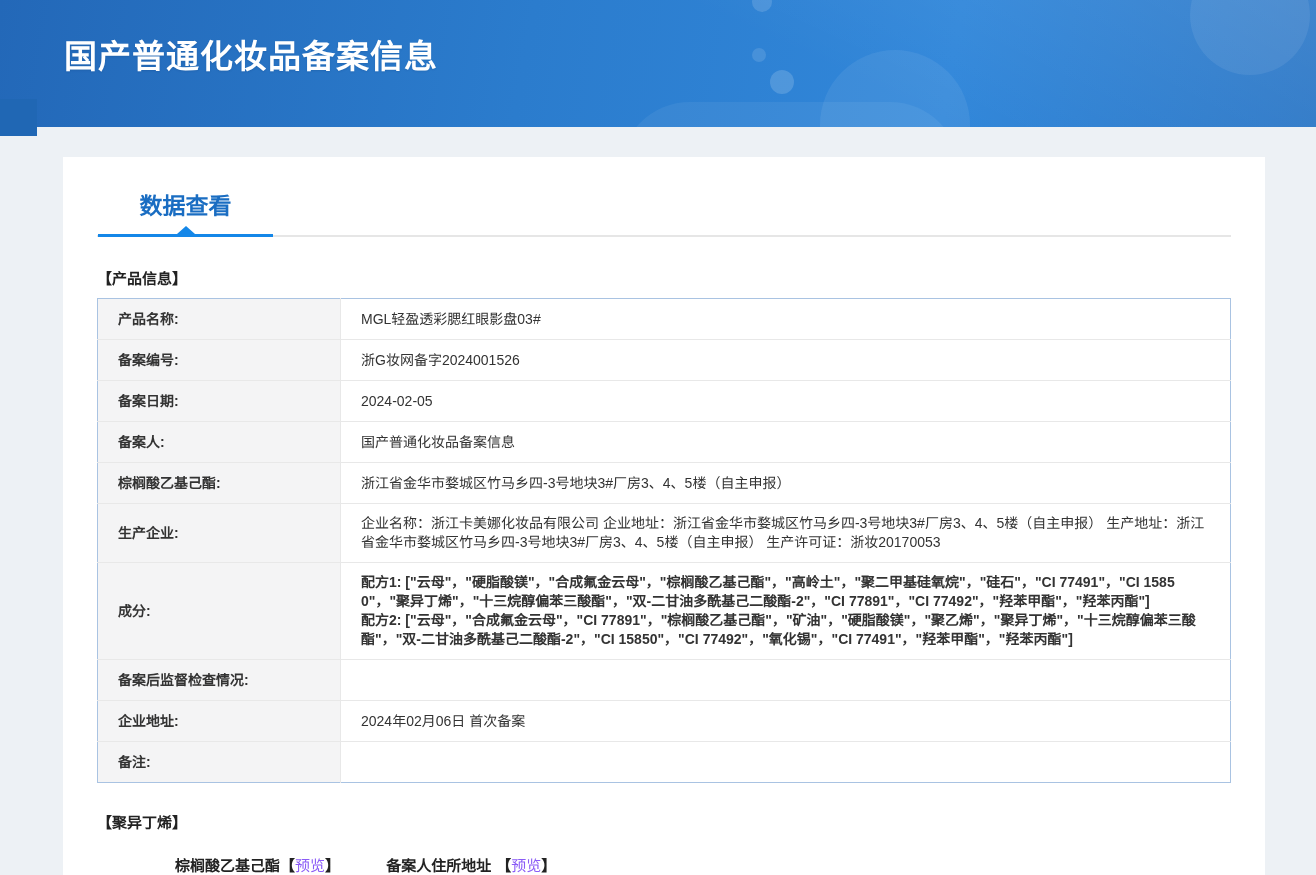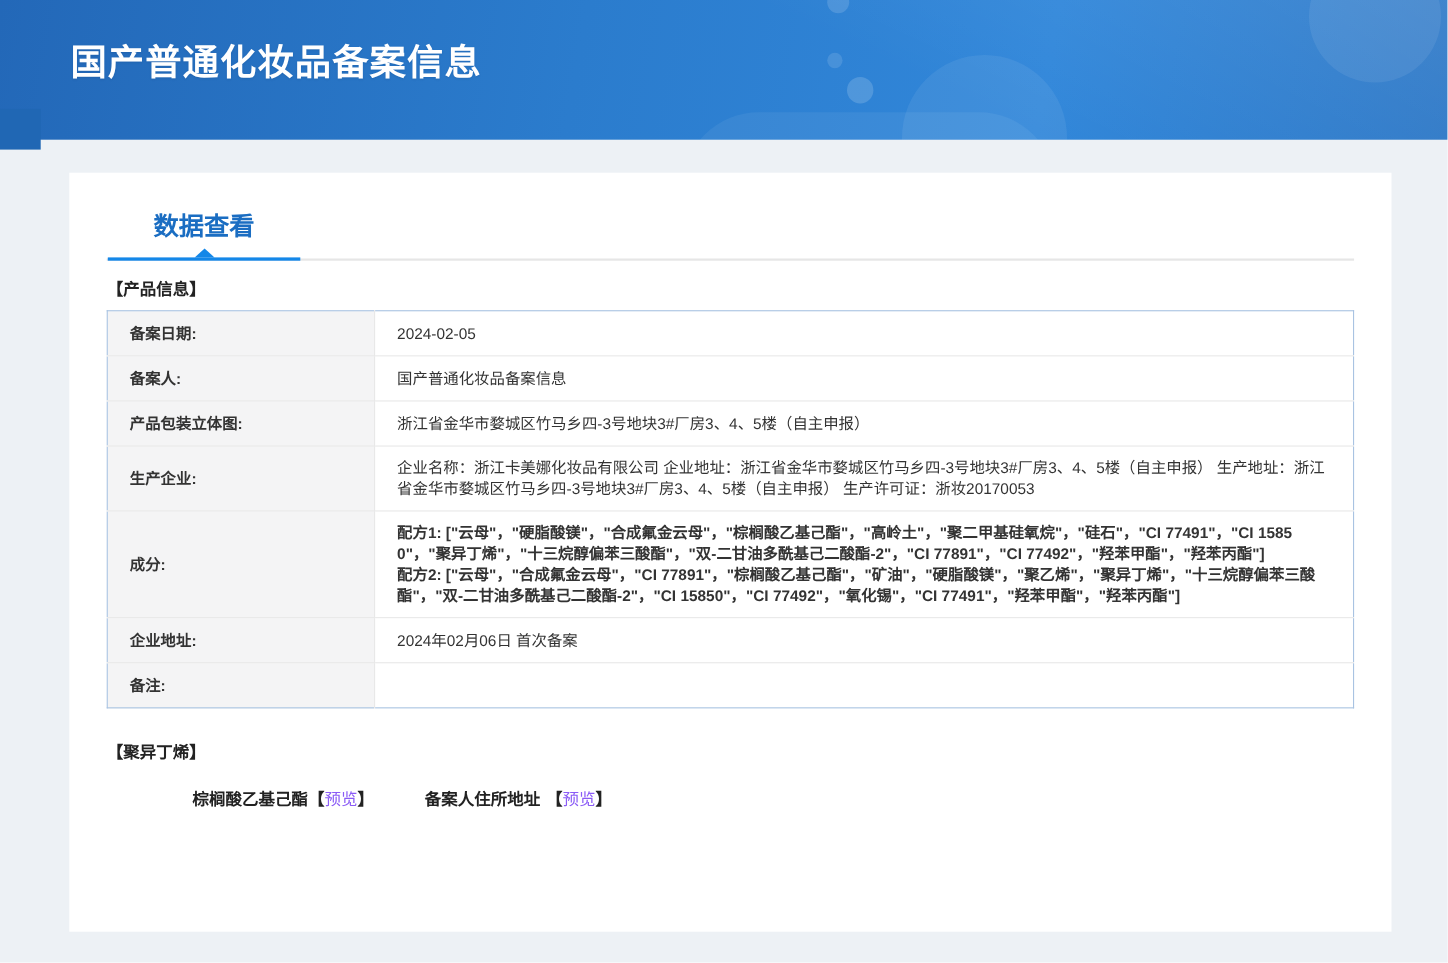--- a/index.html
+++ b/index.html
@@ -64,21 +64,21 @@
   }
   .tab .tri {   
     position:absolute; left:50%; bottom:1px; transform:translateX(-50%);
     width:0; height:0;
     border-left:9px solid transparent; border-right:9px solid transparent;
     border-bottom:8px solid #1487e8;
   }
 
   
   .section-heading { font-size:15px; font-weight:bold; color:#222; margin-top:28px; }
-  .section-heading.first { margin-top:14px; margin-bottom:10px; }
+  .section-heading.first { margin-top:30px; margin-bottom:10px; }
 
   
   table.info {
     width:100%; border-collapse:collapse;
     border:1px solid #a9c3e2;
     font-size:14px;
   }
   table.info th {
     width:243px; background:#f4f4f5; text-align:left;
     font-weight:bold; color:#333;
@@ -124,50 +124,62 @@
     <div class="tab">
       <span>数据查看</span>
       <span class="tri"></span>
     </div>
   </div>
 
   <div class="section-heading first">【产品信息】</div>
 
   <table class="info">
     <tbody id="info-tbody">
-
+    <tr>
+      <th>产品名称:</th>
+      <td>MGL轻盈透彩腮红眼影盘03#</td>
+    </tr>
+
+    <tr>
+      <th>备案编号:</th>
+      <td>浙G妆网备字2024001526</td>
+    </tr>
 
     <tr>
       <th>备案日期:</th>
       <td>2024-02-05</td>
     </tr>
 
     <tr>
       <th>备案人:</th>
       <td>国产普通化妆品备案信息</td>
     </tr>
 
     <tr>
-      <th>产品包装立体图:</th>
+      <th>棕榈酸乙基己酯:</th>
       <td>浙江省金华市婺城区竹马乡四-3号地块3#厂房3、4、5楼（自主申报）</td>
     </tr>
 
     <tr>
       <th>生产企业:</th>
       <td>企业名称：浙江卡美娜化妆品有限公司 企业地址：浙江省金华市婺城区竹马乡四-3号地块3#厂房3、4、5楼（自主申报） 生产地址：浙江省金华市婺城区竹马乡四-3号地块3#厂房3、4、5楼（自主申报） 生产许可证：浙妆20170053</td>
     </tr>
 
     <tr>
       <th>成分:</th>
       <td>
             <span class="vline">配方1: ["云母"，"硬脂酸镁"，"合成氟金云母"，"棕榈酸乙基己酯"，"高岭土"，"聚二甲基硅氧烷"，"硅石"，"CI 77491"，"CI 15850"，"聚异丁烯"，"十三烷醇偏苯三酸酯"，"双-二甘油多酰基己二酸酯-2"，"CI 77891"，"CI 77492"，"羟苯甲酯"，"羟苯丙酯"]</span>
             <span class="vline">配方2: ["云母"，"合成氟金云母"，"CI 77891"，"棕榈酸乙基己酯"，"矿油"，"硬脂酸镁"，"聚乙烯"，"聚异丁烯"，"十三烷醇偏苯三酸酯"，"双-二甘油多酰基己二酸酯-2"，"CI 15850"，"CI 77492"，"氧化锡"，"CI 77491"，"羟苯甲酯"，"羟苯丙酯"]</span>
           </td>
     </tr>
 
+    <tr>
+      <th>备案后监督检查情况:</th>
+      <td class="empty"></td>
+    </tr>
 
     <tr>
       <th>企业地址:</th>
       <td>2024年02月06日 首次备案</td>
     </tr>
 
     <tr>
       <th>备注:</th>
       <td class="empty"></td>
     </tr>

